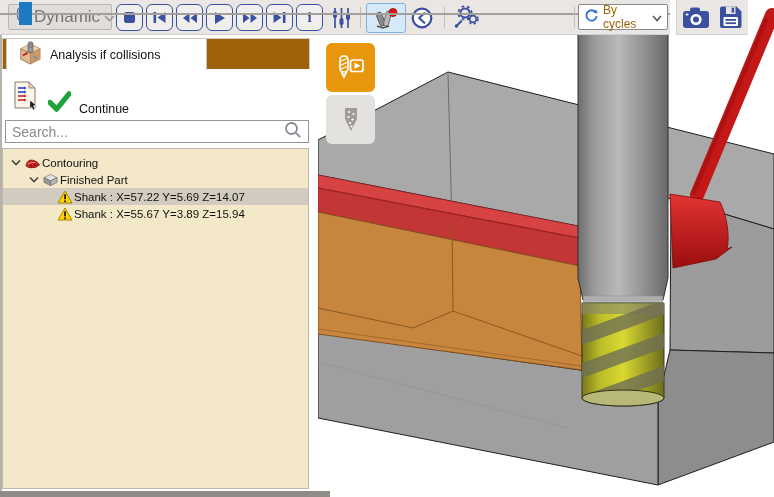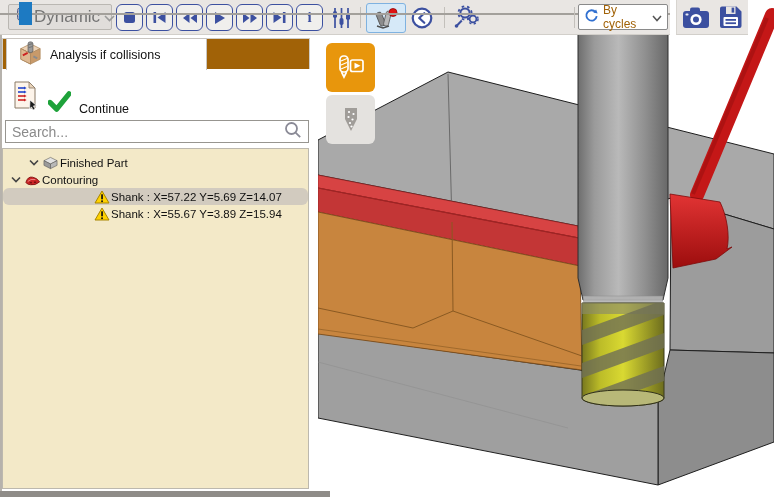--- a/index.html
+++ b/index.html
@@ -40,21 +40,21 @@
   #continue-row .lbl{font-size:12.5px;color:#111;}
   #search-box{position:absolute;left:5px;top:86px;width:304px;height:23px;border:1px solid #979590;background:#fff;
               display:flex;align-items:center;box-sizing:border-box;padding:0 6px;}
   #search-box input{flex:1;border:none;outline:none;font-family:"Liberation Sans",sans-serif;font-size:14px;color:#a21caf;background:transparent;padding:0;}
   #search-box input::placeholder{color:#8a8a8a;}
   #tree{position:absolute;left:2px;top:114px;width:307px;height:341px;background:#f3e9c8;border:1px solid #bcb8ae;box-sizing:border-box;overflow:hidden;}
   .trow{display:flex;align-items:center;height:17px;font-size:11.5px;color:#111;white-space:nowrap;}
   .trow.sel{background:#d2cbbf;}
   .trow .chev{width:14px;display:flex;justify-content:center;}
   .trow .ticon{width:19px;display:flex;justify-content:center;}
-  .ind0{padding-left:6px;}.ind1{padding-left:24px;}.ind2{padding-left:89px;border-radius:6px;}
+  .ind0{padding-left:6px;}.ind1{padding-left:24px;}.ind2{padding-left:52px;}
   .win-left{position:absolute;left:0;top:34px;bottom:0;width:2px;background:#b6b2ac;z-index:25;}
   .win-bottom{position:absolute;left:0;bottom:0;width:330px;height:6px;background:#8f8c88;z-index:25;}
   
   .viewbtn{position:absolute;width:49px;height:49px;border-radius:6px;display:flex;align-items:center;justify-content:center;z-index:15;}
   #btn-sim{left:326px;top:43px;background:#e8960c;}
   #btn-tool{left:326px;top:95px;background:#e4e2df;}
 </style>
 </head>
 <body>
 
@@ -330,50 +330,50 @@
     <span>
       <svg width="18" height="18" viewBox="0 0 18 18">
           <circle cx="7.5" cy="7.5" r="5.5" fill="none" stroke="#8a8a96" stroke-width="1.8"></circle>
           <line x1="11.6" y1="11.6" x2="16.2" y2="16.2" stroke="#8a8a96" stroke-width="1.8"></line>
         </svg>
     </span>
   </div>
 
   <div id="tree">
     <div style="height:5px"></div>
-    <div class="trow ind1">
-      <span class="chev">
-        <svg width="10" height="7" viewBox="0 0 10 7">
-            <polyline points="1,1.5 5,5.5 9,1.5" fill="none" stroke="#444" stroke-width="1.6"></polyline>
-          </svg>
-      </span>
-      <span class="ticon">
-        <svg width="15" height="14" viewBox="0 0 16 14">
-            <polygon points="8,1 15,4.5 8,8 1,4.5" fill="#e2e2e2" stroke="#555" stroke-width="0.6"></polygon>
-            <polygon points="1,4.5 8,8 8,13 1,9.5" fill="#9a9a9a" stroke="#555" stroke-width="0.6"></polygon>
-            <polygon points="15,4.5 8,8 8,13 15,9.5" fill="#b8b8b8" stroke="#555" stroke-width="0.6"></polygon>
-          </svg>
-      </span>
-      <span>Finished Part</span>
-    </div>
     <div class="trow ind0">
       <span class="chev">
         <svg width="10" height="7" viewBox="0 0 10 7">
             <polyline points="1,1.5 5,5.5 9,1.5" fill="none" stroke="#444" stroke-width="1.6"></polyline>
           </svg>
       </span>
       <span class="ticon">
         <svg width="17" height="14" viewBox="0 0 18 14">
             <path d="M2,9.5 Q4,3 9,4 Q14,4.8 16.5,9 Q12,13 7,12 Q3,11.8 2,9.5 Z" fill="#cc2626" stroke="#7a1010" stroke-width="0.9"></path>
             <path d="M4,8.5 Q7,5.5 12,6.5" fill="none" stroke="#ee8a8a" stroke-width="1"></path>
             <rect x="6" y="9" width="2.4" height="1.6" fill="#7a1010"></rect>
             <rect x="10.5" y="8.6" width="2.4" height="1.6" fill="#7a1010"></rect>
           </svg>
       </span>
       <span>Contouring</span>
+    </div>
+    <div class="trow ind1">
+      <span class="chev">
+        <svg width="10" height="7" viewBox="0 0 10 7">
+            <polyline points="1,1.5 5,5.5 9,1.5" fill="none" stroke="#444" stroke-width="1.6"></polyline>
+          </svg>
+      </span>
+      <span class="ticon">
+        <svg width="15" height="14" viewBox="0 0 16 14">
+            <polygon points="8,1 15,4.5 8,8 1,4.5" fill="#e2e2e2" stroke="#555" stroke-width="0.6"></polygon>
+            <polygon points="1,4.5 8,8 8,13 1,9.5" fill="#9a9a9a" stroke="#555" stroke-width="0.6"></polygon>
+            <polygon points="15,4.5 8,8 8,13 15,9.5" fill="#b8b8b8" stroke="#555" stroke-width="0.6"></polygon>
+          </svg>
+      </span>
+      <span>Finished Part</span>
     </div>
     <div class="trow ind2 sel">
       <span class="ticon">
         <svg width="16" height="14" viewBox="0 0 16 14">
             <path d="M8,1 L15,13 H1 Z" fill="#ffd200" stroke="#a88500" stroke-width="1" stroke-linejoin="round"></path>
             <rect x="7.2" y="4.3" width="1.7" height="5" fill="#111"></rect>
             <rect x="7.2" y="10.4" width="1.7" height="1.7" fill="#111"></rect>
           </svg>
       </span>
       <span>Shank : X=57.22 Y=5.69 Z=14.07</span>

